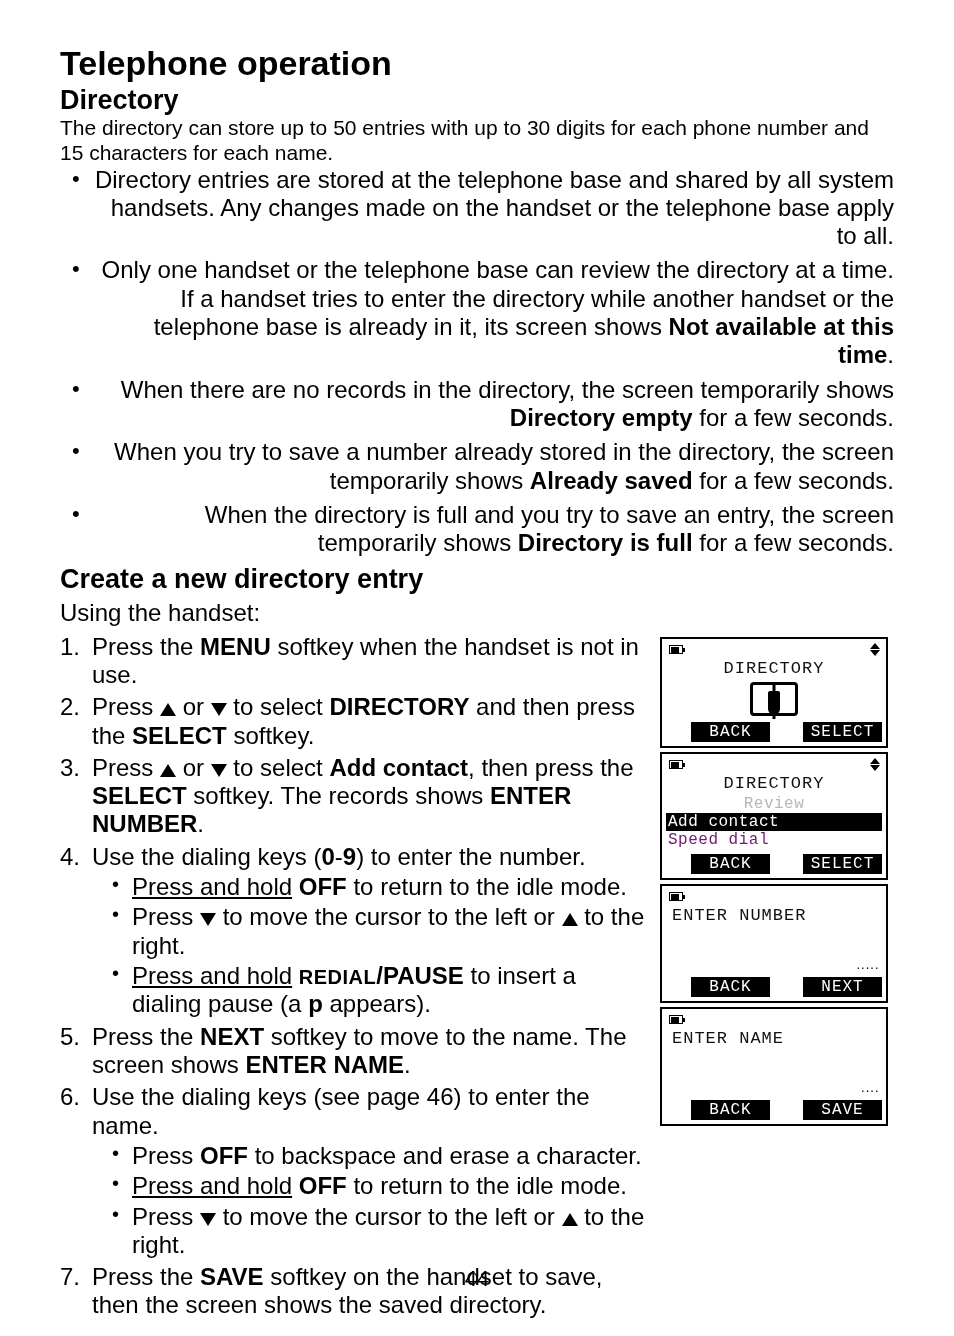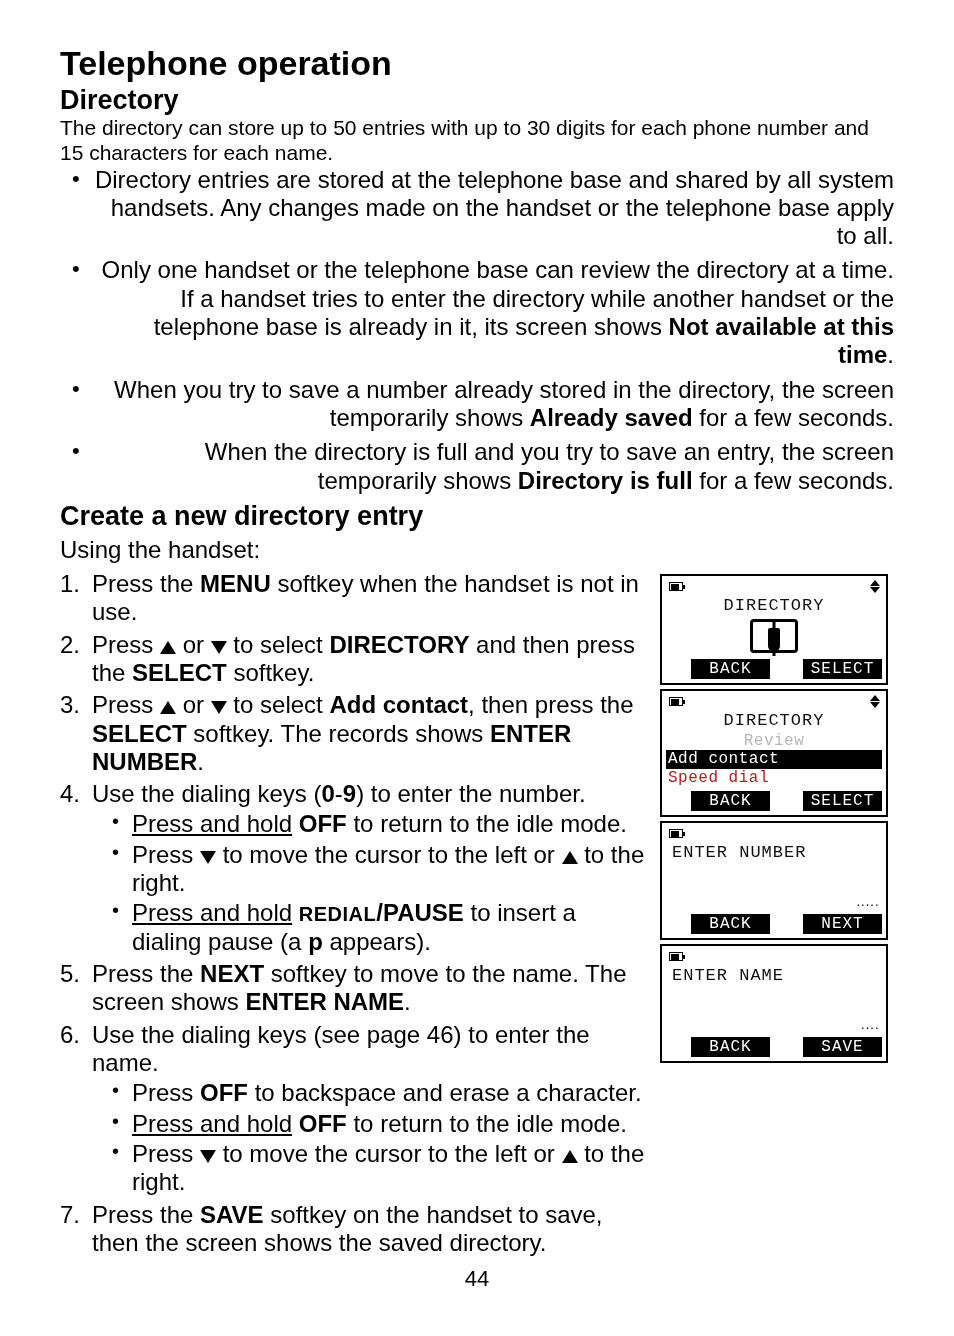--- a/index.html
+++ b/index.html
@@ -53,41 +53,42 @@
   .batt::after { content:""; position:absolute; right:-3px; top:2px; width:2px; height:4px; background:#000; }
   .batt::before { content:""; position:absolute; left:1px; top:1px; width:8px; height:6px; background:#000; }
   .arrows-ud { position:absolute; right:2px; top:0; font-size:13px; line-height:7px; }
   .arrows-ud .u { display:block; width:0; height:0; border-left:5px solid transparent; border-right:5px solid transparent; border-bottom:6px solid #000; margin-bottom:1px; }
   .arrows-ud .d { display:block; width:0; height:0; border-left:5px solid transparent; border-right:5px solid transparent; border-top:6px solid #000; }
   .softkeys { display:flex; gap:8px; justify-content: space-between; margin-top:4px; }
   .softkey { flex:1; background:#000; color:#fff; text-align:center; font-size:16px; letter-spacing:1px; padding:1px 0; font-family: "Courier New", monospace; margin-left: 25px; }
   .menu-row { font-size:16px; letter-spacing:0.5px; padding:0 2px; line-height:1.15; }
   .menu-row.selected { background:#000; color:#fff; }
   .menu-row.dim { color:#b8b8b8;text-align:center; }
-  .menu-row.dim2 { color:#b91c1c; }
+  .menu-row.dim2 { color:#701a75; }
   .big-icon { display:flex; justify-content:center; margin:4px 0 6px 0; }
   .book { width:48px; height:34px; border:3px solid #000; border-radius:4px; position:relative; background:#fff; }
   .book::before { content:""; position:absolute; left:50%; top:-2px; width:3px; height:36px; background:#000; transform:translateX(-50%); }
   .book .marker { position:absolute; left:50%; top:6px; transform:translateX(-50%); width:12px; height:24px; background:#000; border-radius:2px 2px 6px 6px; }
   .cursor-line { font-size:13px; height:18px; position:relative; }
   .csr { position:absolute; bottom:1px; letter-spacing:-2px; font-size:11px; color:#000; }
   .csr.r { right:4px; }
 
   .page-num { position:absolute; bottom:44px; left:0; right:0; text-align:center; font-size:22px; }
 </style>
 </head>
 <body>
 
 <h1>Telephone operation</h1>
 <h2>Directory</h2>
 <p class="intro">The directory can store up to 50 entries with up to 30 digits for each phone number and 15 characters for each name.</p>
 
 <ul class="bullets">
   <li>Directory entries are stored at the telephone base and shared by all system handsets. Any changes made on the handset or the telephone base apply to all.</li>
   <li><span>Only one handset or the telephone base can review the directory at a time. If a handset tries to enter the directory while another handset or the telephone base is already in it, its screen shows </span><b>Not available at this time</b><span>.</span></li>
+  <li><span>When there are no records in the directory, the screen temporarily shows </span><b>Directory empty</b><span> for a few seconds.</span></li>
   <li><span>When you try to save a number already stored in the directory, the screen temporarily shows </span><b>Already saved</b><span> for a few seconds.</span></li>
   <li><span>When the directory is full and you try to save an entry, the screen temporarily shows </span><b>Directory is full</b><span> for a few seconds.</span></li>
 </ul>
 
 <h3>Create a new directory entry</h3>
 <h4>Using the handset:</h4>
 
 <div class="cols">
   <div class="left">
     <ol class="steps">

